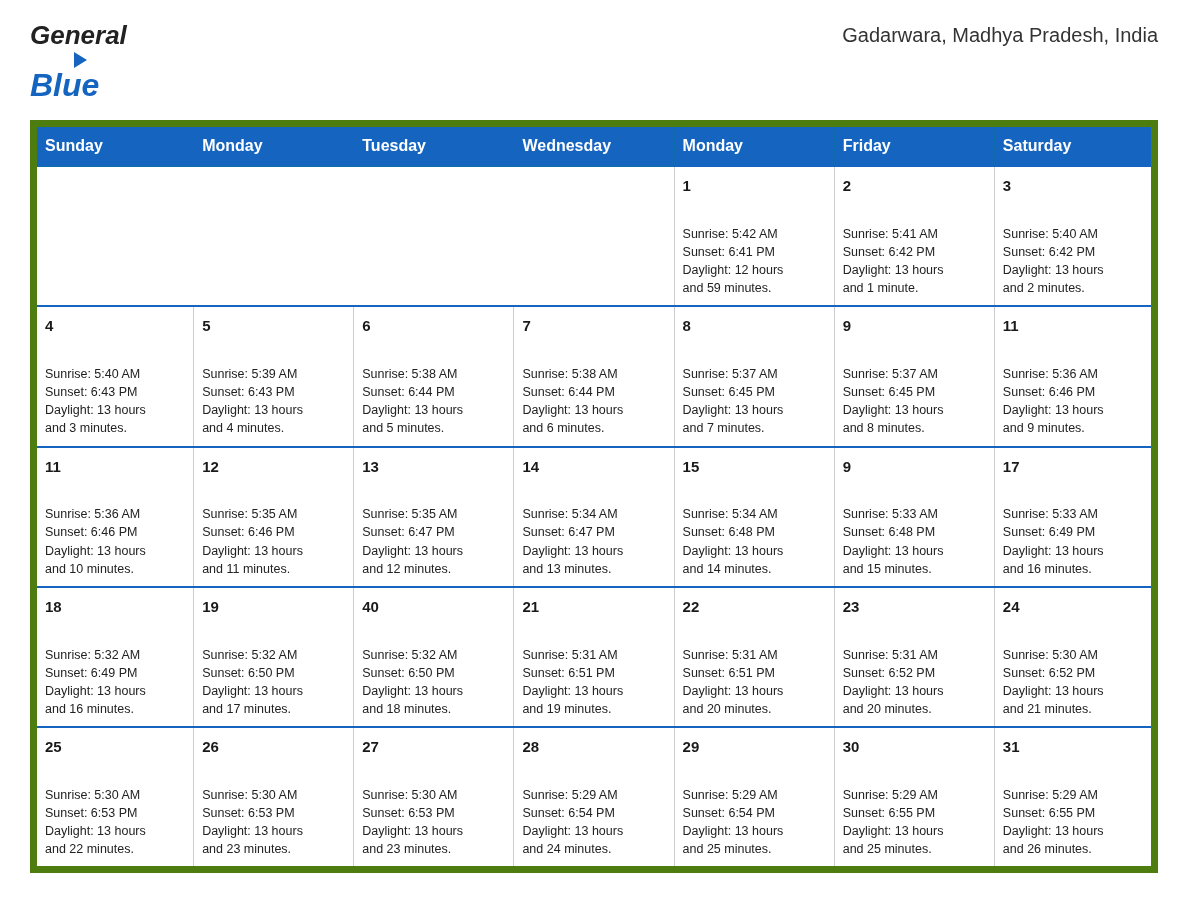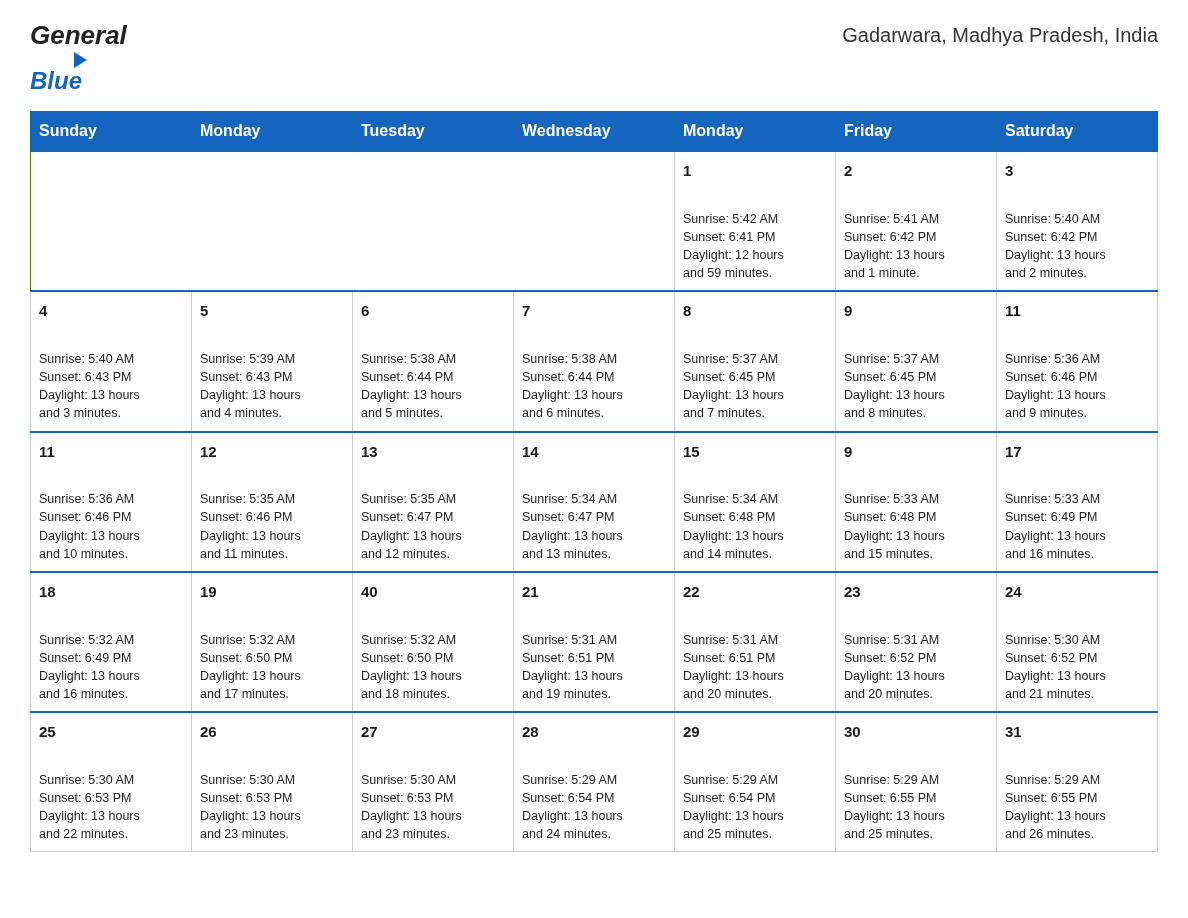--- a/index.html
+++ b/index.html
@@ -26,21 +26,21 @@
       line-height: 1.1;
     }
     .location-title {
       font-size: 20px;
       color: #333;
       margin-top: 4px;
     }
     .calendar-table {
       width: 100%;
       border-collapse: collapse;
-      border: 1px solid #4d7c0f;
+      border: 7px solid #4d7c0f;
     }
     .calendar-table th {
       background-color: #1565c0;
       color: #fff;
       padding: 10px 8px;
       font-size: 16px;
       font-weight: bold;
       text-align: left;
       border: 1px solid #0d6eab;
     }
@@ -85,21 +85,21 @@
     .logo-line1 {
       font-size: 26px;
       font-weight: bold;
       color: #222;
       font-style: italic;
       display: flex;
       align-items: center;
       flex-direction: column;
     }
     .logo-line2 {
-      font-size: 24px;
+      font-size: 32px;
       font-weight: bold;
       color: #1565c0;
       font-style: italic;
     }
     .triangle-right {
       width: 0;
       height: 0;
       border-top: 8px solid transparent;
       border-bottom: 8px solid transparent;
       border-left: 13px solid #1565c0;

